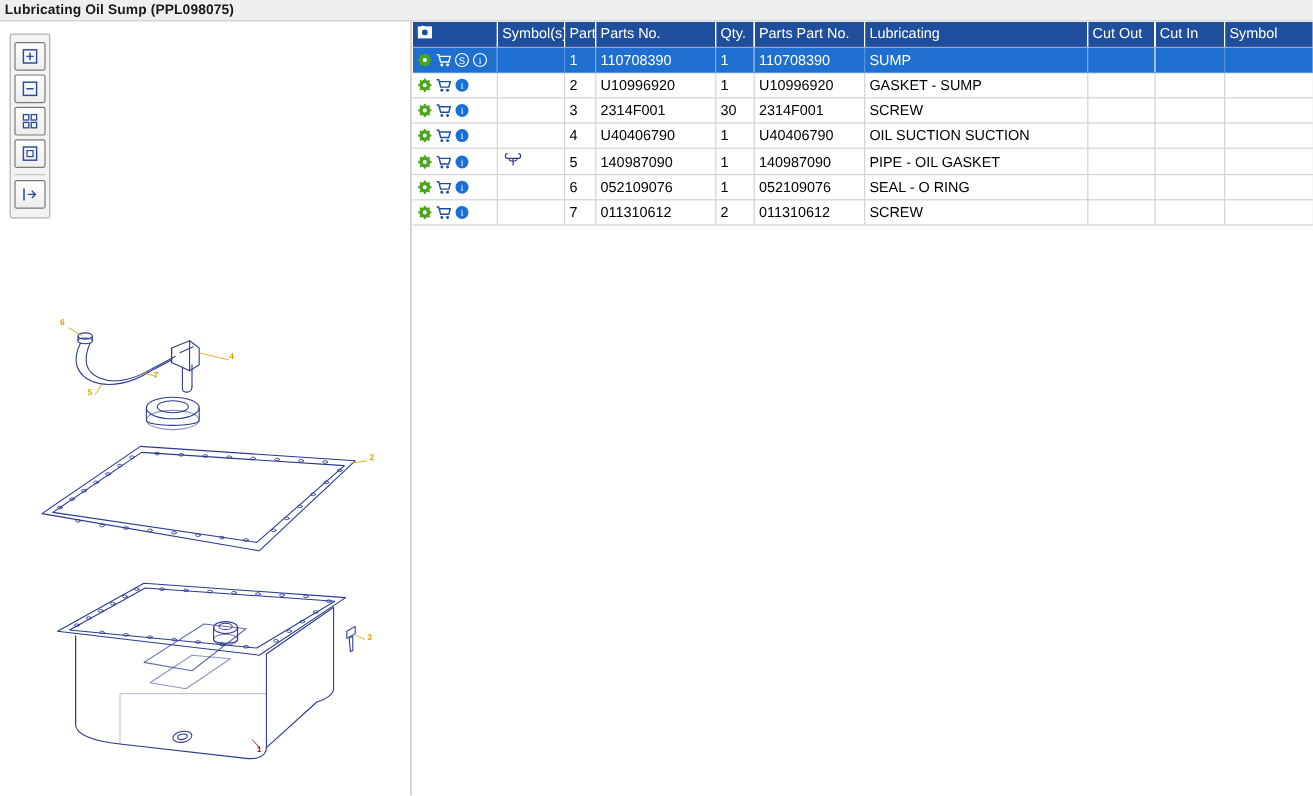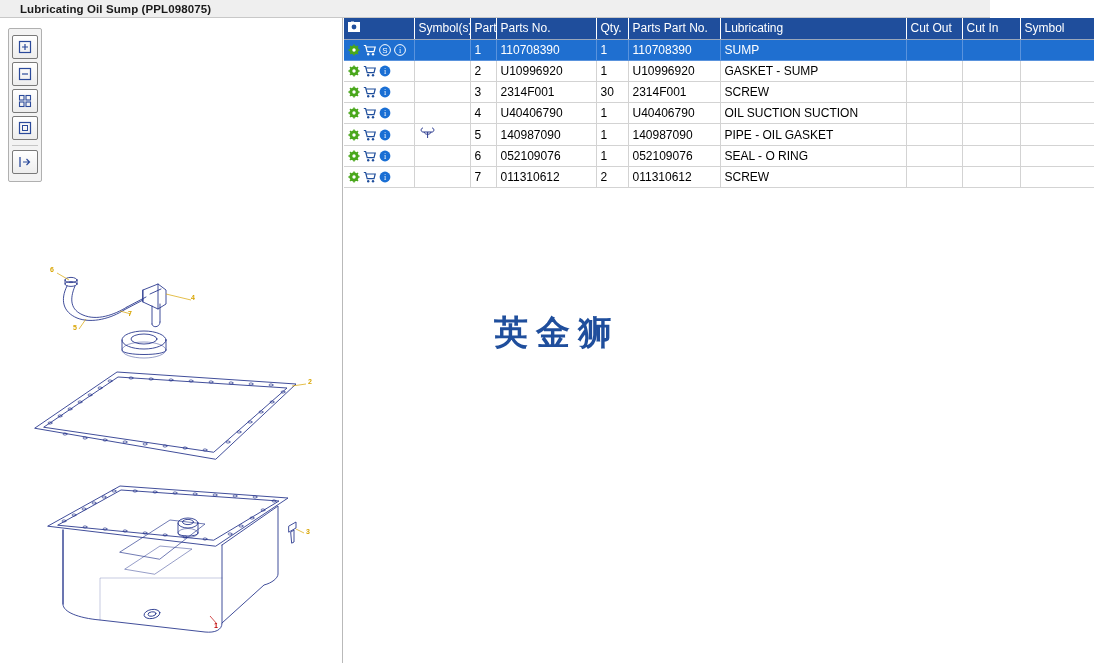--- a/index.html
+++ b/index.html
@@ -14,27 +14,27 @@
     font-size: 12px;
     color: #000000;
     overflow: hidden;
     position: relative;
   }
 
   
   .titlebar {
     position: absolute;
     left: 0; top: 0;
-    width: 990px;
+    width: 1094px;
     height: 18px;
     background: #efefef;
     border-bottom: 1px solid #c8c8c8;
     display: flex;
     align-items: center;
-    padding-left: 20px;
+    padding-left: 4px;
     box-sizing: border-box;
   }
   .titlebar .title {
     font-size: 11.5px;
     font-weight: bold;
     color: #1a1a1a;
     letter-spacing: 0.1px;
   }
 
   
@@ -605,14 +605,13 @@
         <td>011310612</td>
         <td>SCREW</td>
         <td></td>
         <td></td>
         <td></td>
       </tr>
 
     </tbody>
   </table>
 
-  <div class="watermark">英金狮</div>
 </div>
 
 </body></html>

